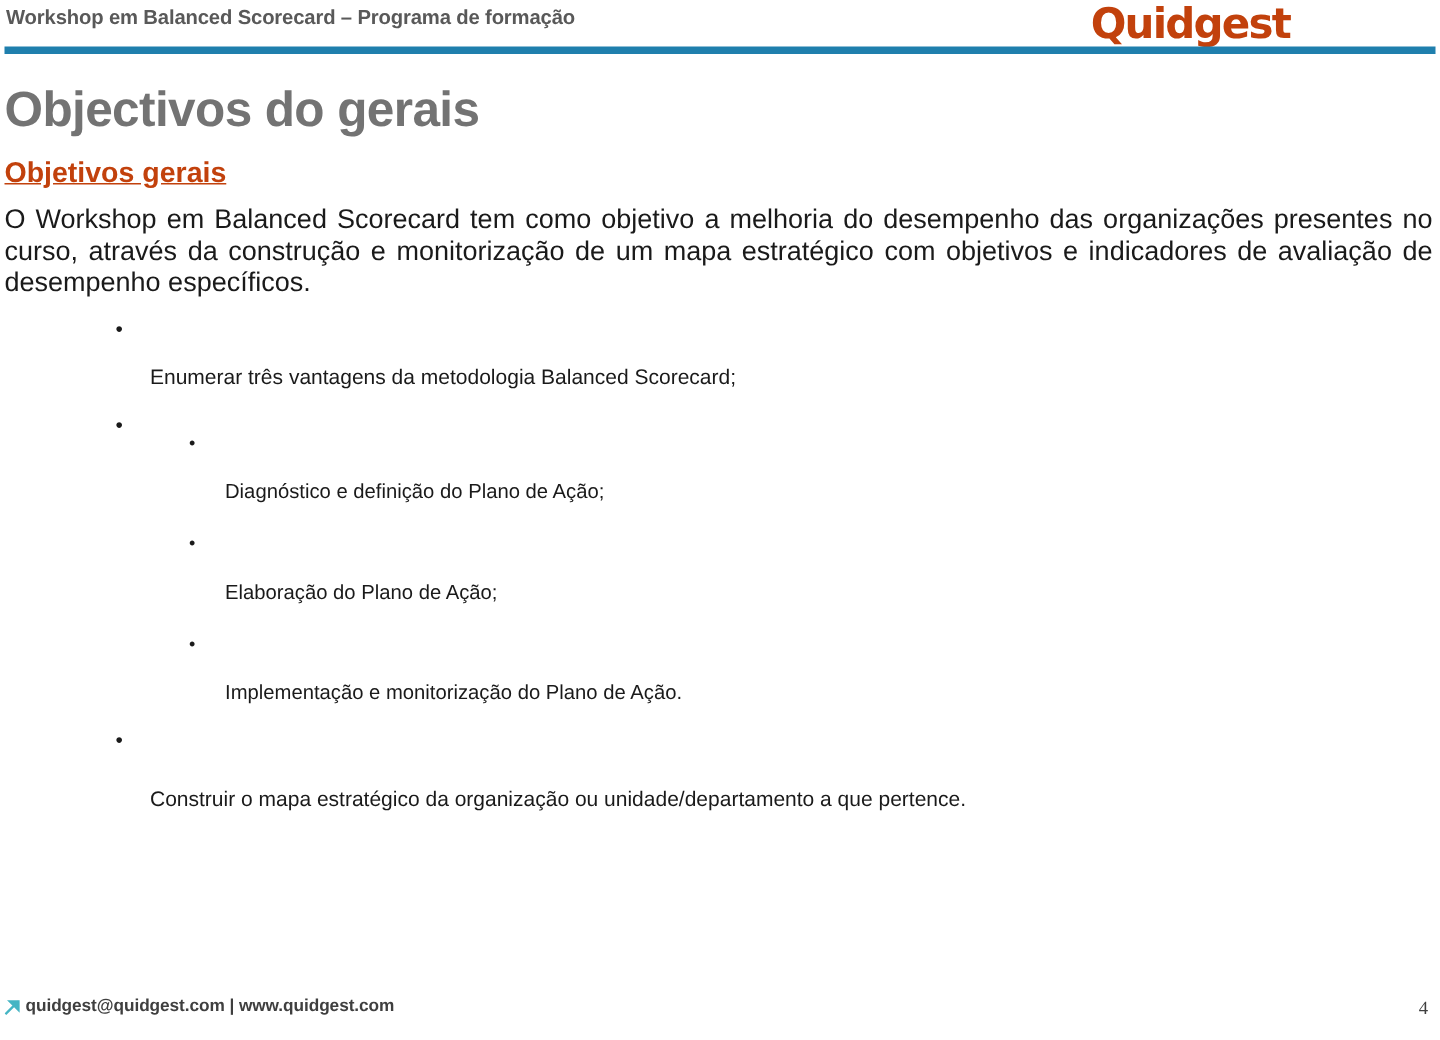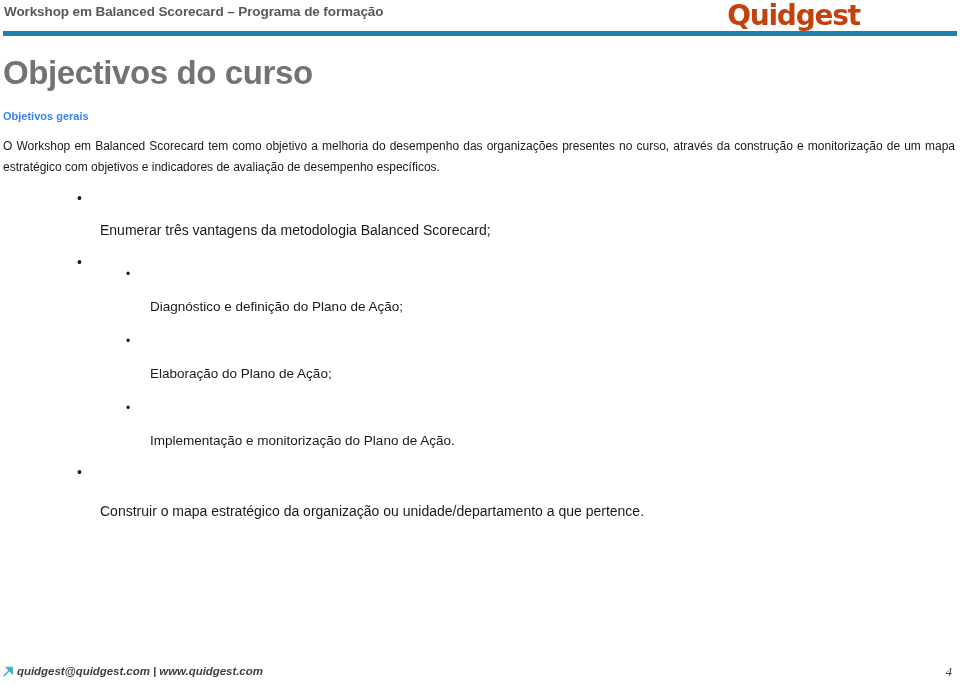--- a/index.html
+++ b/index.html
@@ -74,30 +74,31 @@
     font-size: 33px;
     line-height: 42px;
     font-weight: bold;
     color: #737373;
     letter-spacing: -0.4px;
   }
 
   .sub-head {
     margin: 0;
     padding: 11px 0 0 3px;
-    font-size: 11px;
+    font-size: 19px;
     line-height: 22px;
     font-weight: bold;
-    color: #3b82f6;
+    color: #c2410c;
+    text-decoration: underline;
   }
 
   .body-para {
     margin: 0;
     padding: 9px 5px 0 3px;
-    font-size: 12px;
+    font-size: 18px;
     line-height: 21px;
     color: #1a1a1a;
     text-align: justify;
   }
 
   .sub-head-2 {
     margin: 0;
     padding: 13px 0 0 3px;
     font-size: 17px;
     line-height: 22px;
@@ -153,21 +154,20 @@
 
   .lvl1.last { padding-top: 16px; }
 
   
   .footer {
     position: absolute;
     left: 0;
     bottom: 8px;
     width: 960px;
     height: 20px;
-    font-style: italic;
   }
   .footer-left {
     position: absolute;
     left: 3px;
     top: 0;
     display: flex;
     align-items: center;
     gap: 3px;
   }
   .footer-arrow {
@@ -197,21 +197,21 @@
 <div class="page">
 
   <div class="header">
     <div class="header-title">Workshop em Balanced Scorecard – Programa de formação</div>
     <div class="brand-logo">Quidgest</div>
     <div class="header-rule"></div>
   </div>
 
   <div class="content">
 
-    <h1 class="page-title">Objectivos do curso</h1>
+    <h1 class="page-title">Objectivos do gerais</h1>
 
     <h2 class="sub-head">Objetivos gerais</h2>
 
     <p class="body-para">O Workshop em Balanced Scorecard tem como objetivo a melhoria do desempenho das organizações presentes no curso, através da construção e monitorização de um mapa estratégico com objetivos e indicadores de avaliação de desempenho específicos.</p>
 
 
 
     <ul class="bullets">
 
       <li class="bullet-row lvl1">

